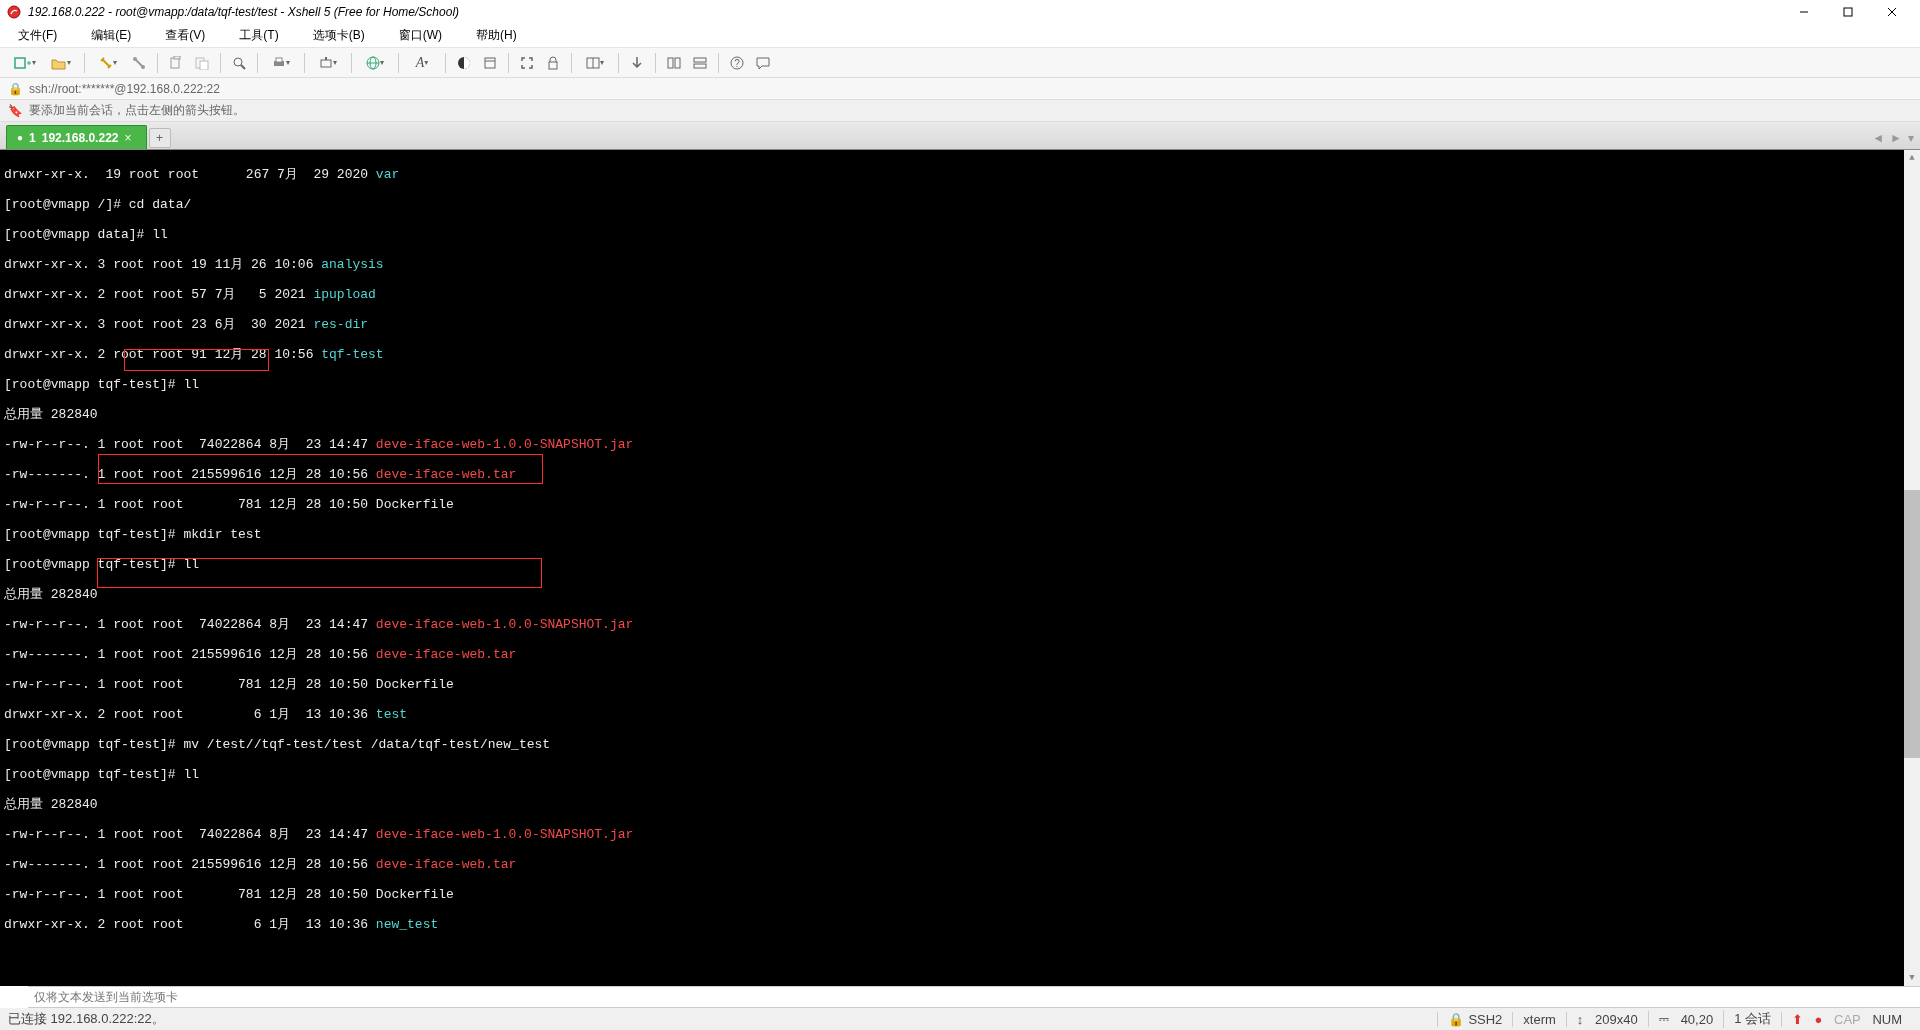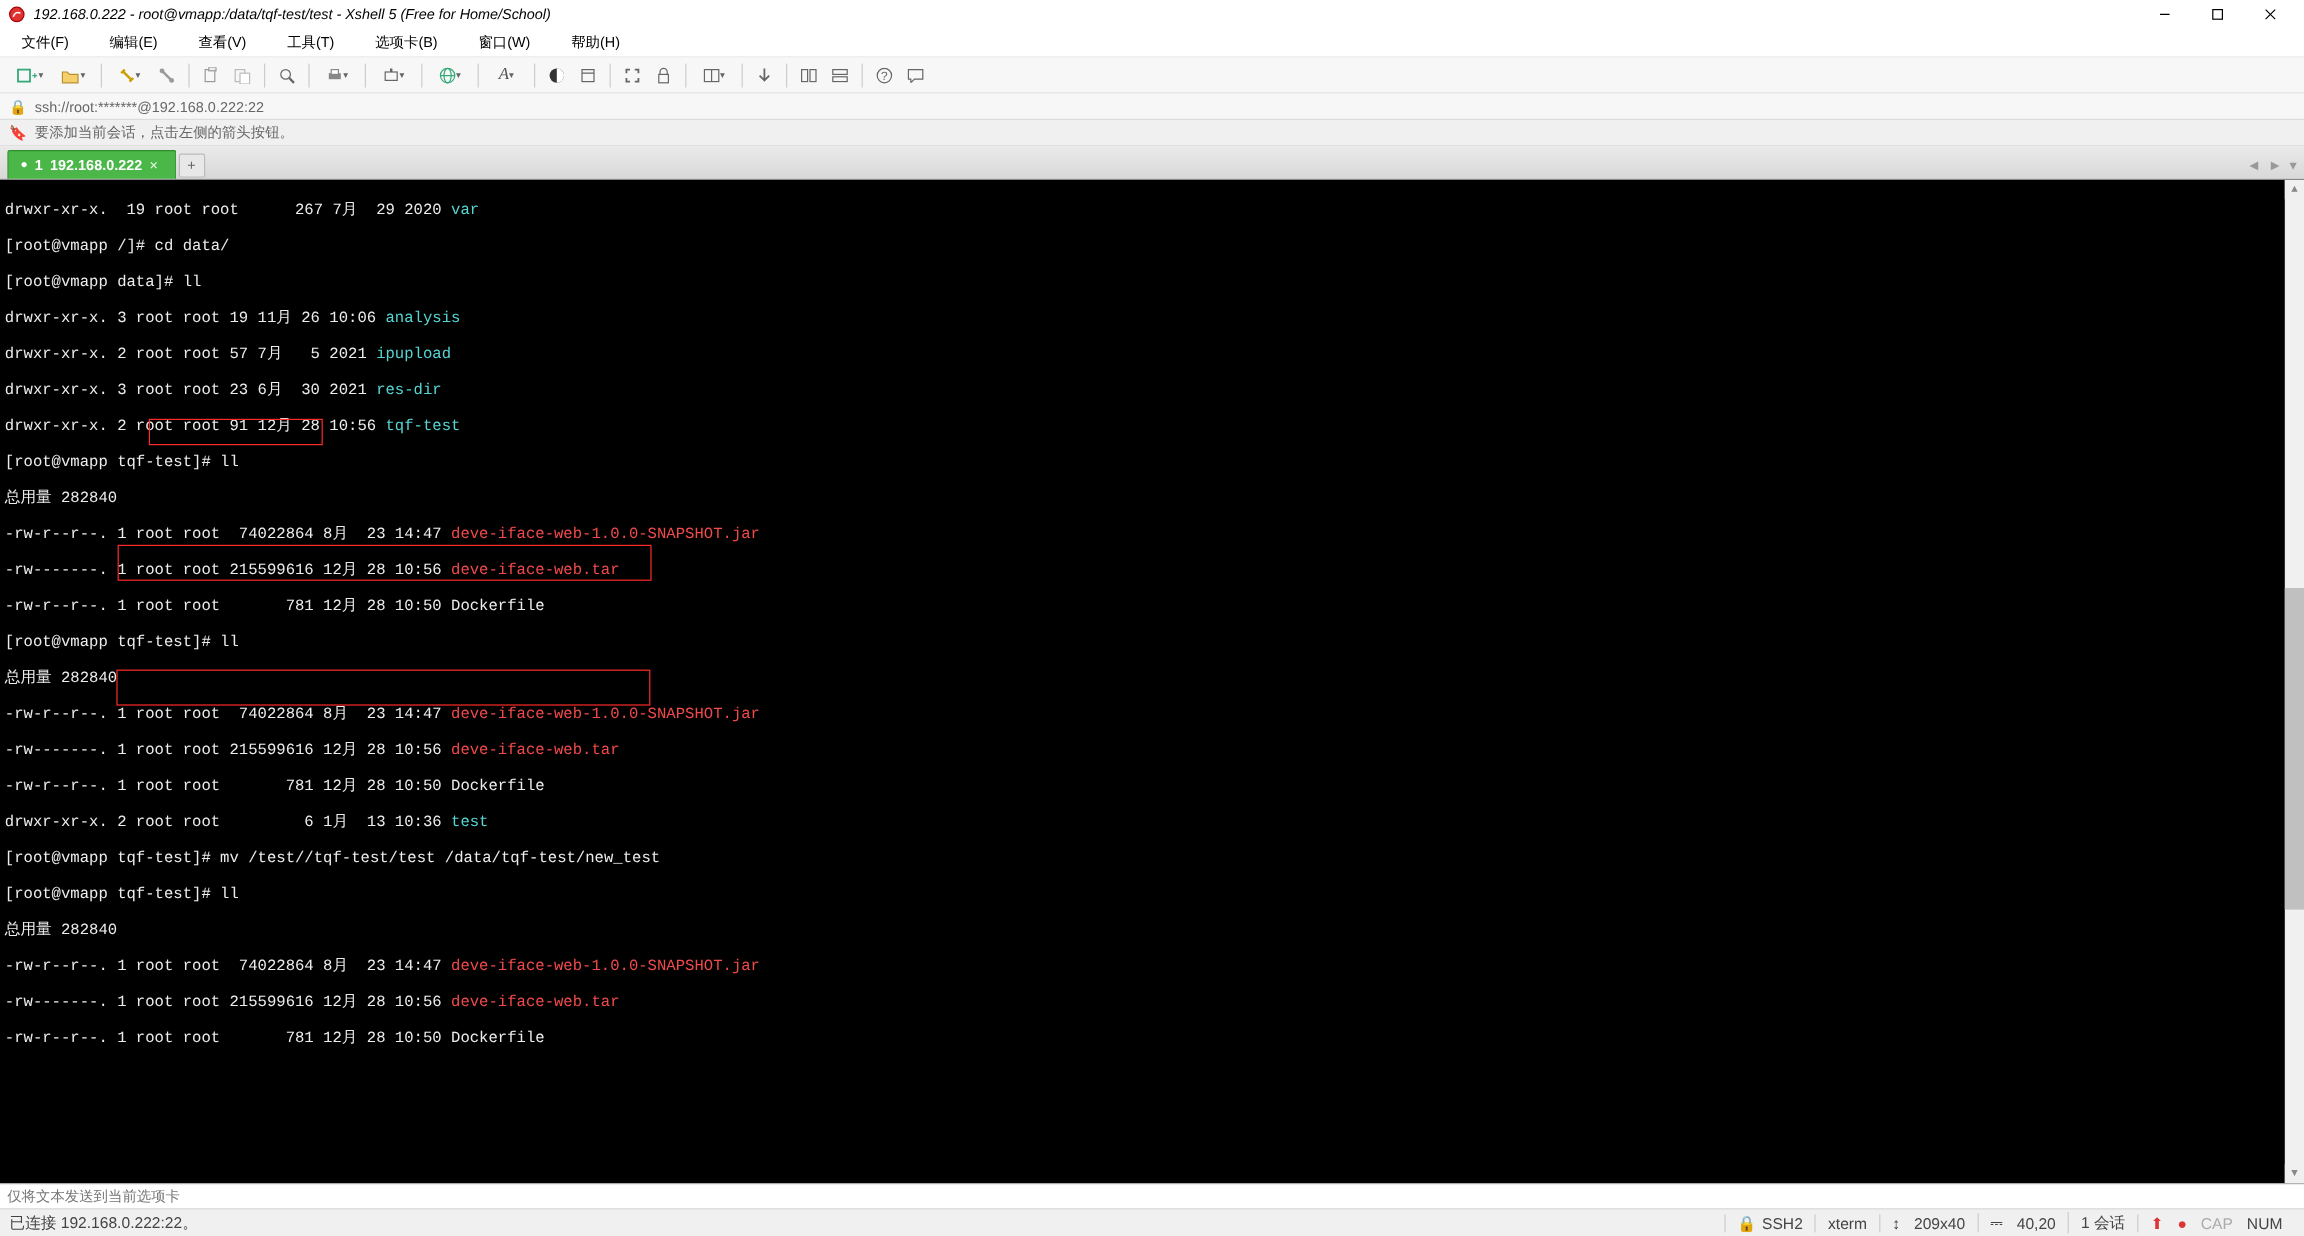--- a/index.html
+++ b/index.html
@@ -26,21 +26,21 @@
 .terminal { flex: 1; background: #000; color: #fff; font-family: "Consolas","Courier New",monospace; font-size: 13px; line-height: 15px; padding: 2px 4px; overflow: hidden; position: relative; white-space: pre; }
 .terminal .scrollbar-track { position: absolute; right: 0; top: 0; width: 16px; height: 100%; background: #f0f0f0; }
 .terminal .scrollbar-thumb { position: absolute; right: 0; width: 16px; background: #c0c0c0; }
 .terminal .scrollbar-up, .terminal .scrollbar-down { position:absolute; right:0; width:16px; height:16px; background:#f0f0f0; display:flex; align-items:center; justify-content:center; color:#888; font-size:9px; }
 .terminal .scrollbar-up { top:0; }
 .terminal .scrollbar-down { bottom:0; }
 .c-cyan { color: #54d6d3; }
 .c-red { color: #f24a4a; }
 .c-wh { color: #ececec; }
 .redbox { position: absolute; border: 1.5px solid #ff2a2a; pointer-events: none; }
-.inputbar { height: 22px; background: #fff; border-top: 1px solid #ccc; border-bottom: 1px solid #ccc; display: flex; align-items: center; padding: 0 6px; color: #999; }
+.inputbar { height: 22px; background: #fff; border-top: 1px solid #ccc; border-bottom: 1px solid #ccc; display: flex; align-items: center; padding: 0 6px; color: #999; margin-left: 28px; }
 .inputbar input { border: none; outline: none; flex: 1; color: #999; font-size: 12px; }
 .statusbar { height: 22px; background: #f0f0f0; display: flex; align-items: center; padding: 0 8px; color: #444; font-size: 13px; }
 .statusbar .spacer { flex: 1; }
 .statusbar .cell { padding: 0 10px; border-left: 1px solid #ccc; display:flex; align-items:center; gap:4px; }
 .statusbar .lock2 { color: #c8a000; }
 svg { display:block; }
 </style>
 </head>
 <body>
 
@@ -256,32 +256,34 @@
 <div class="c-wh">[root@vmapp data]# ll</div>
 <div><span class="c-wh">drwxr-xr-x. 3 root root 19 11月 26 10:06 </span><span class="c-cyan">analysis</span></div>
 <div><span class="c-wh">drwxr-xr-x. 2 root root 57 7月   5 2021 </span><span class="c-cyan">ipupload</span></div>
 <div><span class="c-wh">drwxr-xr-x. 3 root root 23 6月  30 2021 </span><span class="c-cyan">res-dir</span></div>
 <div><span class="c-wh">drwxr-xr-x. 2 root root 91 12月 28 10:56 </span><span class="c-cyan">tqf-test</span></div>
 <div class="c-wh">[root@vmapp tqf-test]# ll</div>
 <div class="c-wh">总用量 282840</div>
 <div><span class="c-wh">-rw-r--r--. 1 root root  74022864 8月  23 14:47 </span><span class="c-red">deve-iface-web-1.0.0-SNAPSHOT.jar</span></div>
 <div><span class="c-wh">-rw-------. 1 root root 215599616 12月 28 10:56 </span><span class="c-red">deve-iface-web.tar</span></div>
 <div class="c-wh">-rw-r--r--. 1 root root       781 12月 28 10:50 Dockerfile</div>
+<div class="c-wh">[root@vmapp tqf-test]# mkdir test</div>
 <div class="c-wh">[root@vmapp tqf-test]# ll</div>
 <div class="c-wh">总用量 282840</div>
 <div><span class="c-wh">-rw-r--r--. 1 root root  74022864 8月  23 14:47 </span><span class="c-red">deve-iface-web-1.0.0-SNAPSHOT.jar</span></div>
 <div><span class="c-wh">-rw-------. 1 root root 215599616 12月 28 10:56 </span><span class="c-red">deve-iface-web.tar</span></div>
 <div class="c-wh">-rw-r--r--. 1 root root       781 12月 28 10:50 Dockerfile</div>
 <div><span class="c-wh">drwxr-xr-x. 2 root root         6 1月  13 10:36 </span><span class="c-cyan">test</span></div>
 <div class="c-wh">[root@vmapp tqf-test]# mv /test//tqf-test/test /data/tqf-test/new_test</div>
 <div class="c-wh">[root@vmapp tqf-test]# ll</div>
 <div class="c-wh">总用量 282840</div>
 <div><span class="c-wh">-rw-r--r--. 1 root root  74022864 8月  23 14:47 </span><span class="c-red">deve-iface-web-1.0.0-SNAPSHOT.jar</span></div>
 <div><span class="c-wh">-rw-------. 1 root root 215599616 12月 28 10:56 </span><span class="c-red">deve-iface-web.tar</span></div>
 <div class="c-wh">-rw-r--r--. 1 root root       781 12月 28 10:50 Dockerfile</div>
+<div><span class="c-wh">drwxr-xr-x. 2 root root         6 1月  13 10:36 </span><span class="c-cyan">new_test</span></div>
 
 
 
 
 
 
 
 
 
 

